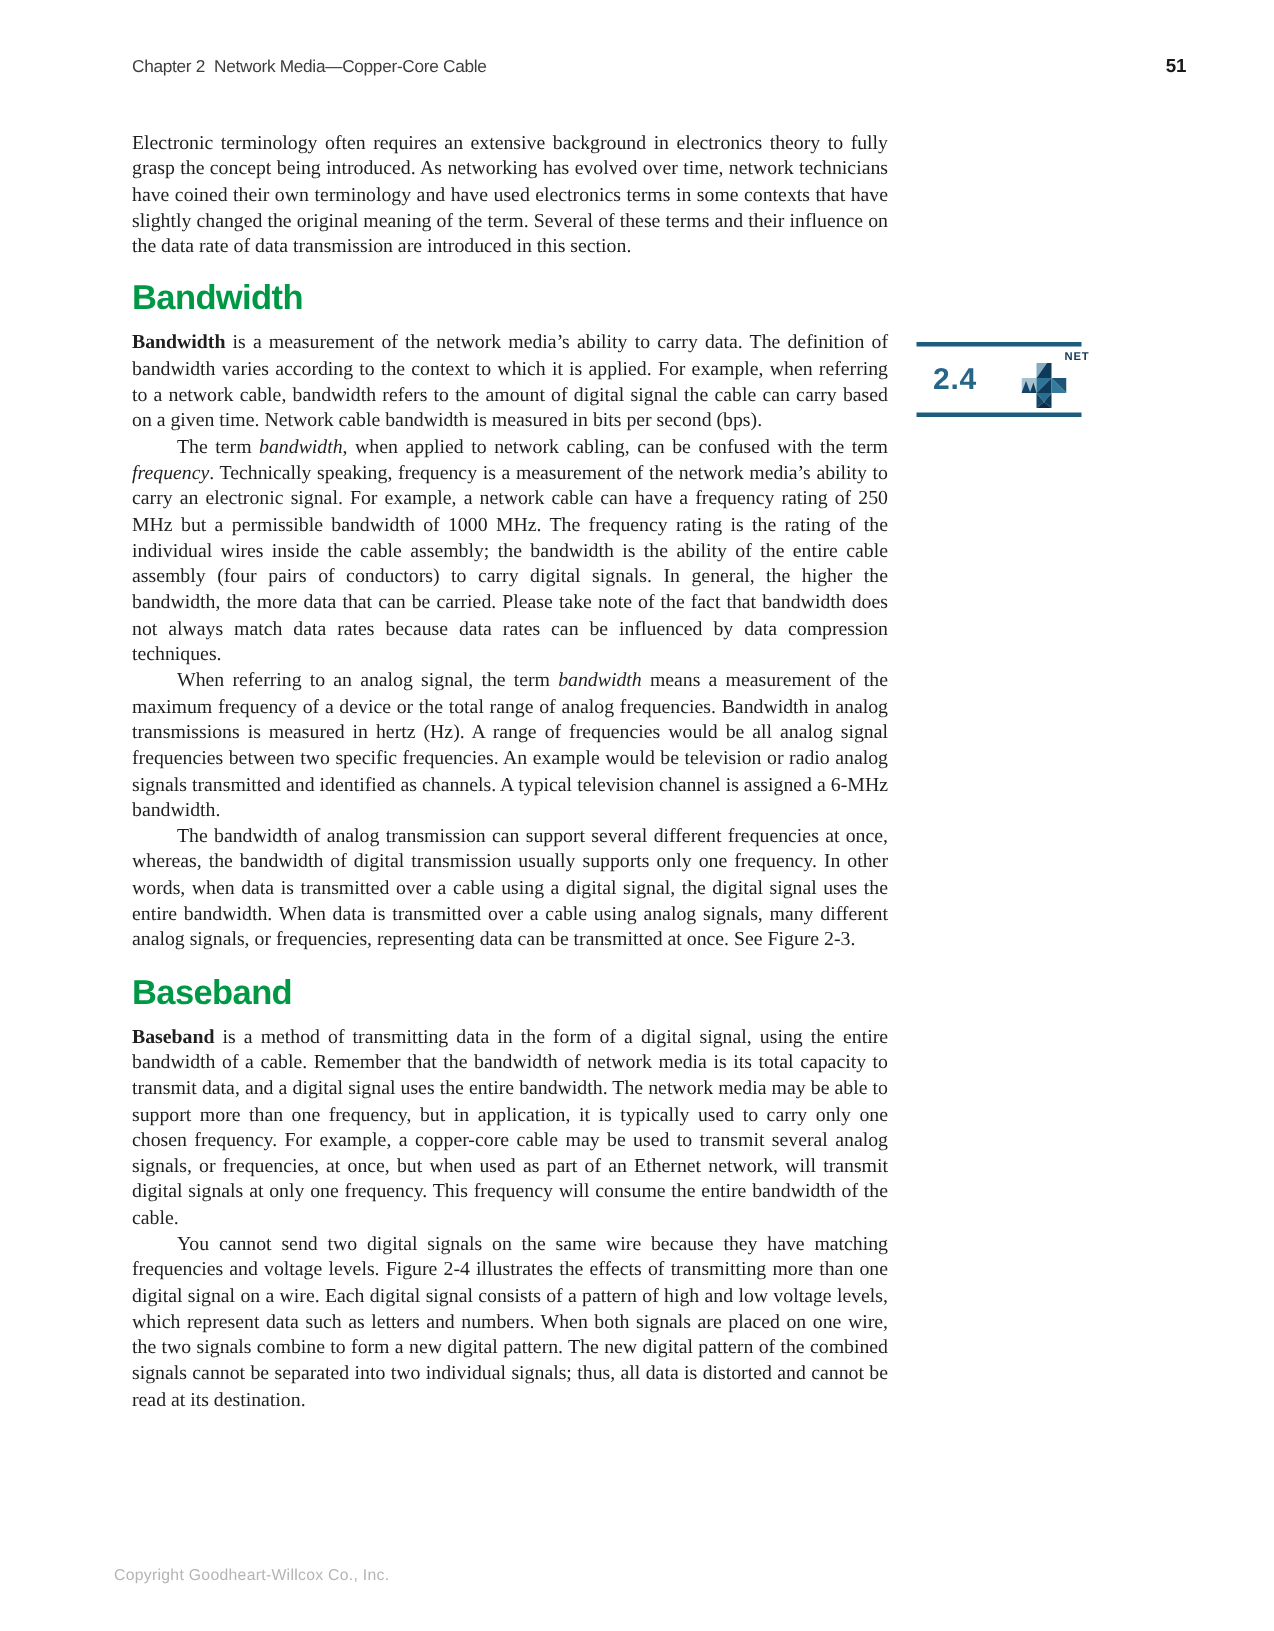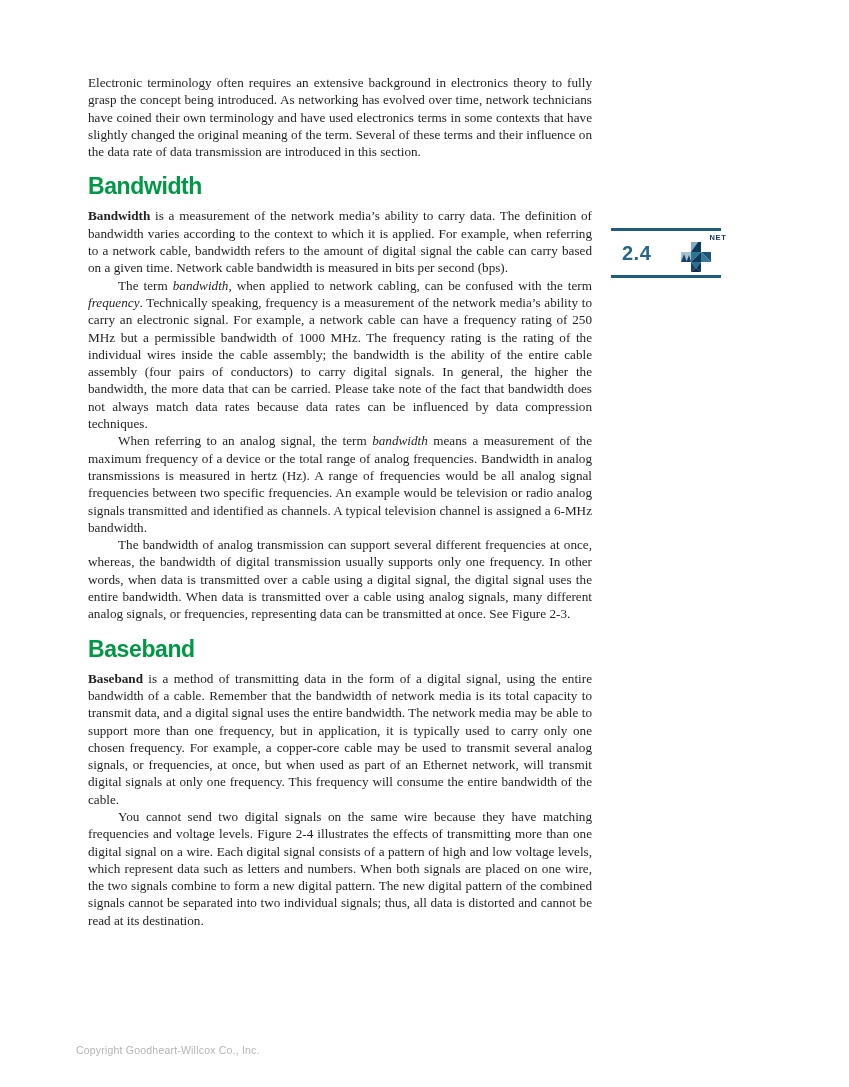--- a/index.html
+++ b/index.html
@@ -27,21 +27,21 @@
     display:flex;justify-content:space-between;align-items:baseline;
     font-family:"Liberation Sans","DejaVu Sans",sans-serif;
     font-size:11.5px;color:var(--running-head-gray);
     letter-spacing:-0.2px;white-space:pre;
   }
   .page-number{
     font-weight:bold;font-size:12.5px;color:#1a1a1a;letter-spacing:0;
   }
   
   .text-col{
-    position:absolute;left:88px;top:74px;width:504px;
+    position:absolute;left:88px;top:86px;width:504px;
     font-size:13.2px;line-height:17.3px;
     color:var(--body-text);
     text-align:justify;
   }
   .text-col p{margin:0;}
   .text-col p.indent{text-indent:30px;font-family:Liberation Serif, serif;}
   .text-col b{font-weight:bold;}
   .text-col i{font-style:italic;}
   h2.section-heading{
     font-family:"Liberation Sans","DejaVu Sans",sans-serif;
@@ -83,20 +83,24 @@
     font-family:"Liberation Sans","DejaVu Sans",sans-serif;
     font-size:10.5px;color:var(--copyright-gray);
     letter-spacing:0.2px;
   }
 </style>
 </head>
 <body>
 
 <div class="page">
 
+  <div class="running-head">
+    <span>Chapter 2  Network Media—Copper-Core Cable</span>
+    <span class="page-number">51</span>
+  </div>
 
   <div class="text-col">
     <p><span>Electronic terminology often requires an extensive background in electronics theory to fully grasp the concept being introduced. As networking has evolved over time, network technicians have coined their own terminology and have used electronics terms in some contexts that have slightly changed the original meaning of the term. Several of these terms and their influence on the data rate of data transmission are introduced in this section.</span></p>
 
     <h2 class="section-heading">Bandwidth</h2>
     <p><b>Bandwidth</b><span> is a measurement of the network media’s ability to carry data. The definition of bandwidth varies according to the context to which it is applied. For example, when referring to a network cable, bandwidth refers to the amount of digital signal the cable can carry based on a given time. Network cable bandwidth is measured in bits per second (bps).</span></p>
     <p class="indent"><span>The term </span><i>bandwidth</i><span>, when applied to network cabling, can be confused with the term </span><i>frequency</i><span>. Technically speaking, frequency is a measurement of the network media’s ability to carry an electronic signal. For example, a network cable can have a frequency rating of 250 MHz but a permissible bandwidth of 1000 MHz. The frequency rating is the rating of the individual wires inside the cable assembly; the bandwidth is the ability of the entire cable assembly (four pairs of conductors) to carry digital signals. In general, the higher the bandwidth, the more data that can be carried. Please take note of the fact that bandwidth does not always match data rates because data rates can be influenced by data compression techniques.</span></p>
     <p class="indent"><span>When referring to an analog signal, the term </span><i>bandwidth</i><span> means a measurement of the maximum frequency of a device or the total range of analog frequencies. Bandwidth in analog transmissions is measured in hertz (Hz). A range of frequencies would be all analog signal frequencies between two specific frequencies. An example would be television or radio analog signals transmitted and identified as channels. A typical television channel is assigned a 6-MHz bandwidth.</span></p>
     <p class="indent"><span>The bandwidth of analog transmission can support several different frequencies at once, whereas, the bandwidth of digital transmission usually supports only one frequency. In other words, when data is transmitted over a cable using a digital signal, the digital signal uses the entire bandwidth. When data is transmitted over a cable using analog signals, many different analog signals, or frequencies, representing data can be transmitted at once. See Figure 2-3.</span></p>
 

